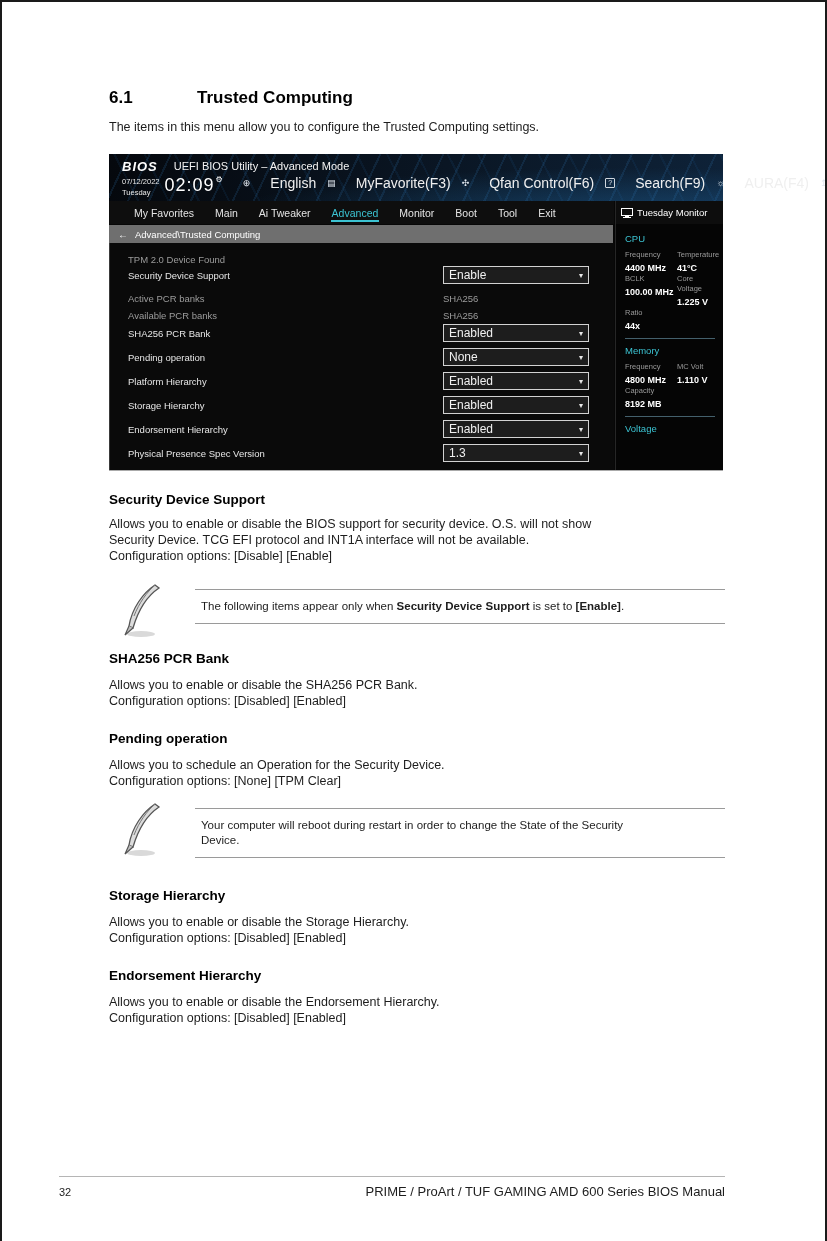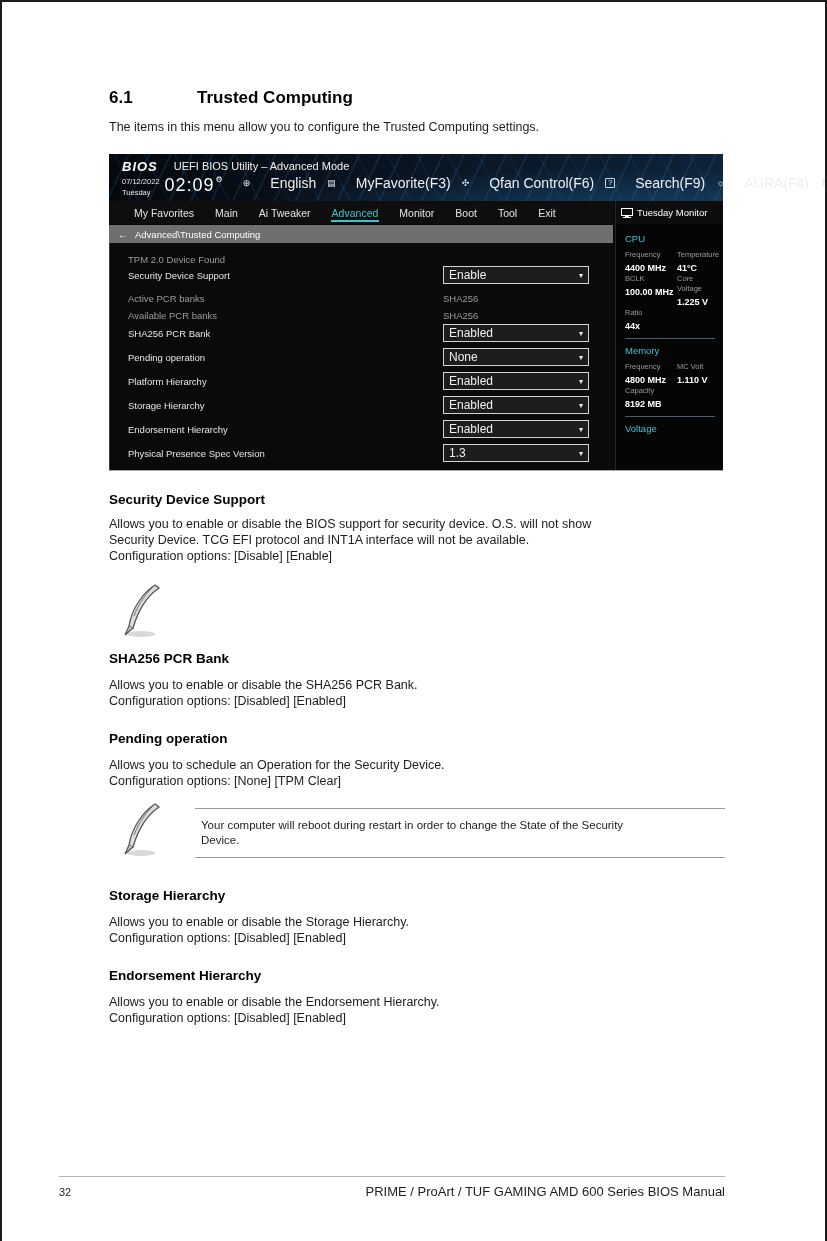--- a/index.html
+++ b/index.html
@@ -291,20 +291,21 @@
 Security Device. TCG EFI protocol and INT1A interface will not be available.
 Configuration options: [Disable] [Enable]</div>
 
   <div class="note" style="top:587px">
     <svg class="note-icon" viewBox="0 0 44 56">
       <ellipse cx="20" cy="51" rx="14" ry="3" fill="#d9d9d9"></ellipse>
       <path d="M34 2 C22 10 11 25 8 43 L12 45 C17 28 26 13 38 5 Z" fill="#dcdcdc" stroke="#555" stroke-width="1.3"></path>
       <path d="M34 2 C26 9 18 20 13 33" fill="none" stroke="#777" stroke-width="1"></path>
       <path d="M8 43 L4 52 L12 45" fill="#bfbfbf" stroke="#555" stroke-width="1.2"></path>
     </svg>
+    <div class="note-body"><span>The following items appear only when </span><b>Security Device Support</b><span> is set to </span><b>[Enable]</b><span>.</span></div>
   </div>
 
   <div class="sec-h" style="top:649px">SHA256 PCR Bank</div>
   <div class="sec-b" style="top:675px">Allows you to enable or disable the SHA256 PCR Bank.
 Configuration options: [Disabled] [Enabled]</div>
 
   <div class="sec-h" style="top:729px">Pending operation</div>
   <div class="sec-b" style="top:755px">Allows you to schedule an Operation for the Security Device.
 Configuration options: [None] [TPM Clear]</div>
 

